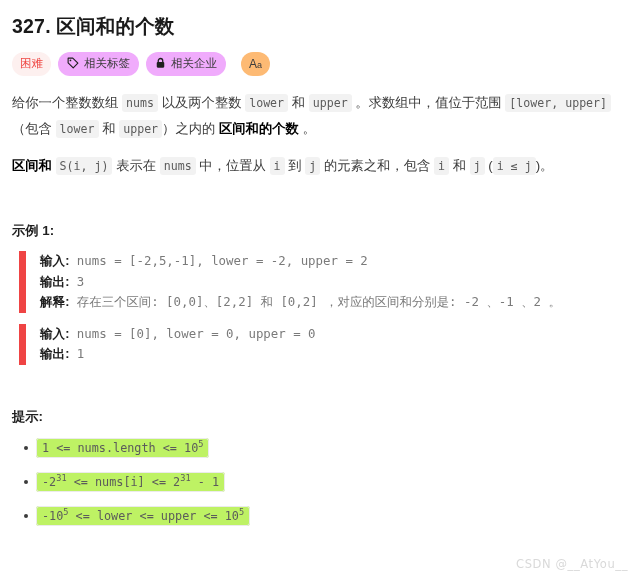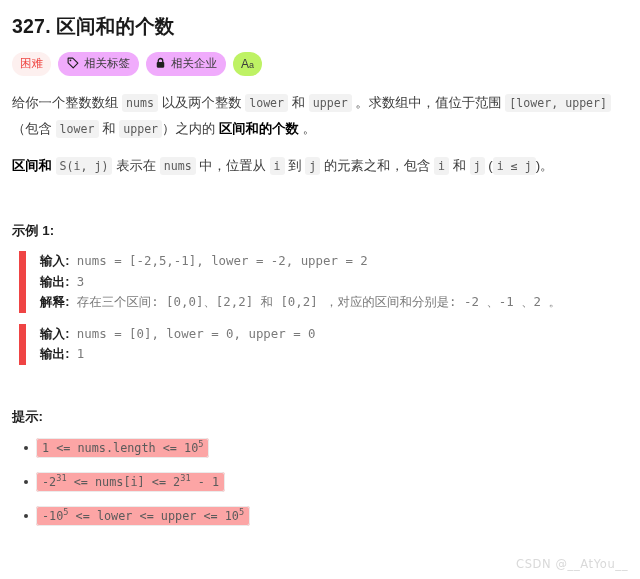--- a/index.html
+++ b/index.html
@@ -53,24 +53,25 @@
     background: #fdf0ef;
     color: #ef4743;
     padding: 0 8px;
     font-size: 11.5px;
   }
   .badge-plain {
     background: #f0abfc;
     color: #3c3c3c;
   }
   .badge-aa {
-    background: #bef264;
+    background: #fdba74;
     color: #3c3c3c;
     padding: 0 8px;
     font-size: 12px;
+    margin-left: 8px;
   }
   .badge-aa .aa-small { font-size: 9px; }
   .icon-svg { display: block; }
   
   .para {
     font-size: 13.3px;
     line-height: 25px;
     color: #3c3c3c;
     margin: 14px 0 0 2px;
     max-width: 622px;
@@ -133,21 +134,21 @@
     left: 12px;
     top: 8px;
     width: 4px;
     height: 4px;
     border-radius: 50%;
     background: #3c3c3c;
   }
   code.block {
     font-family: "DejaVu Sans Mono", "Liberation Mono", monospace;
     font-size: 11.8px;
-    background: #fca5a5;
+    background: #bef264;
     border: 1px solid #ebebeb;
     color: #5b5b5b;
     padding: 2px 5px;
     border-radius: 3px;
     white-space: pre;
   }
   code.block sup {
     font-size: 8.6px;
     vertical-align: super;
     line-height: 0;

